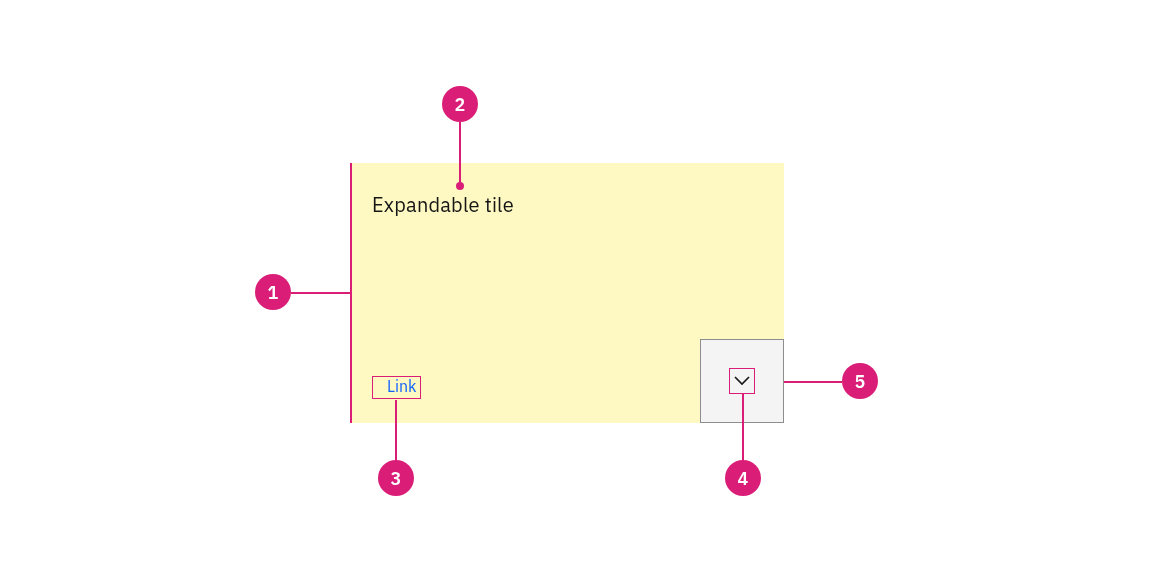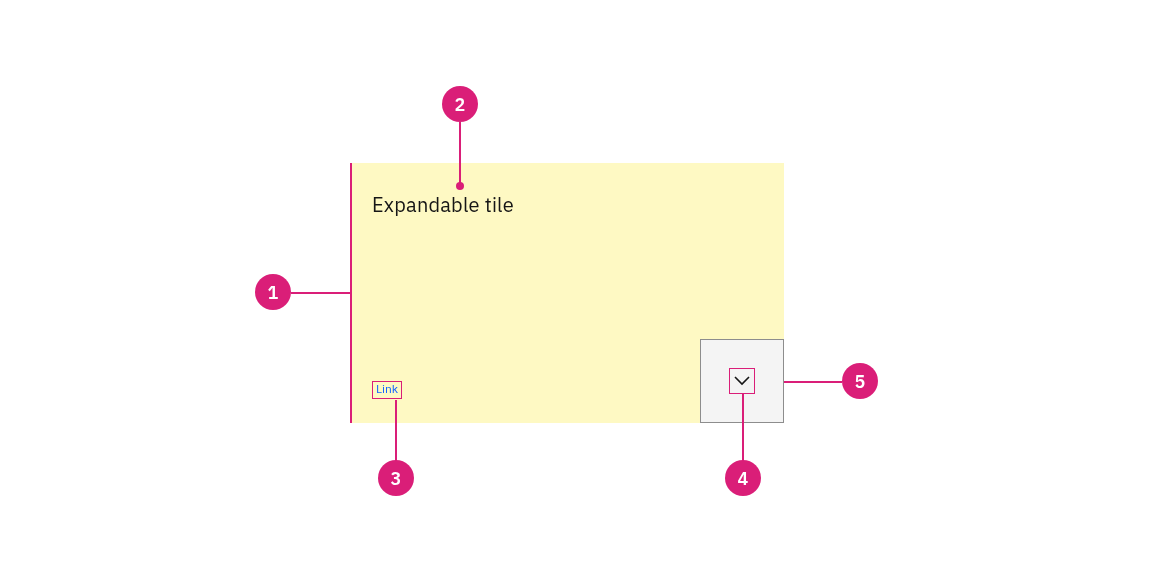--- a/index.html
+++ b/index.html
@@ -19,26 +19,26 @@
     left: 20px;
     top: 28px;
     font-size: 20px;
     color: #161616;
     letter-spacing: 0.01em;
   }
   .tile-link {
     position: absolute;
     left: 20px;
     bottom: 24px;
-    font-size: 12px;
+    font-size: 16px;
     color: #0f62fe;
     text-decoration: none;
     line-height: 1.2;
     border: 1px solid #da1e78;
-    padding: 0px 3px 2px 3px;
+    padding: 0px 3px 2px 14px;
   }
   .expand-button {
     position: absolute;
     right: 0;
     bottom: 0;
     width: 84px;
     height: 84px;
     background: #f4f4f4;
     border: 1px solid #8d8d8d;
     display: flex;

